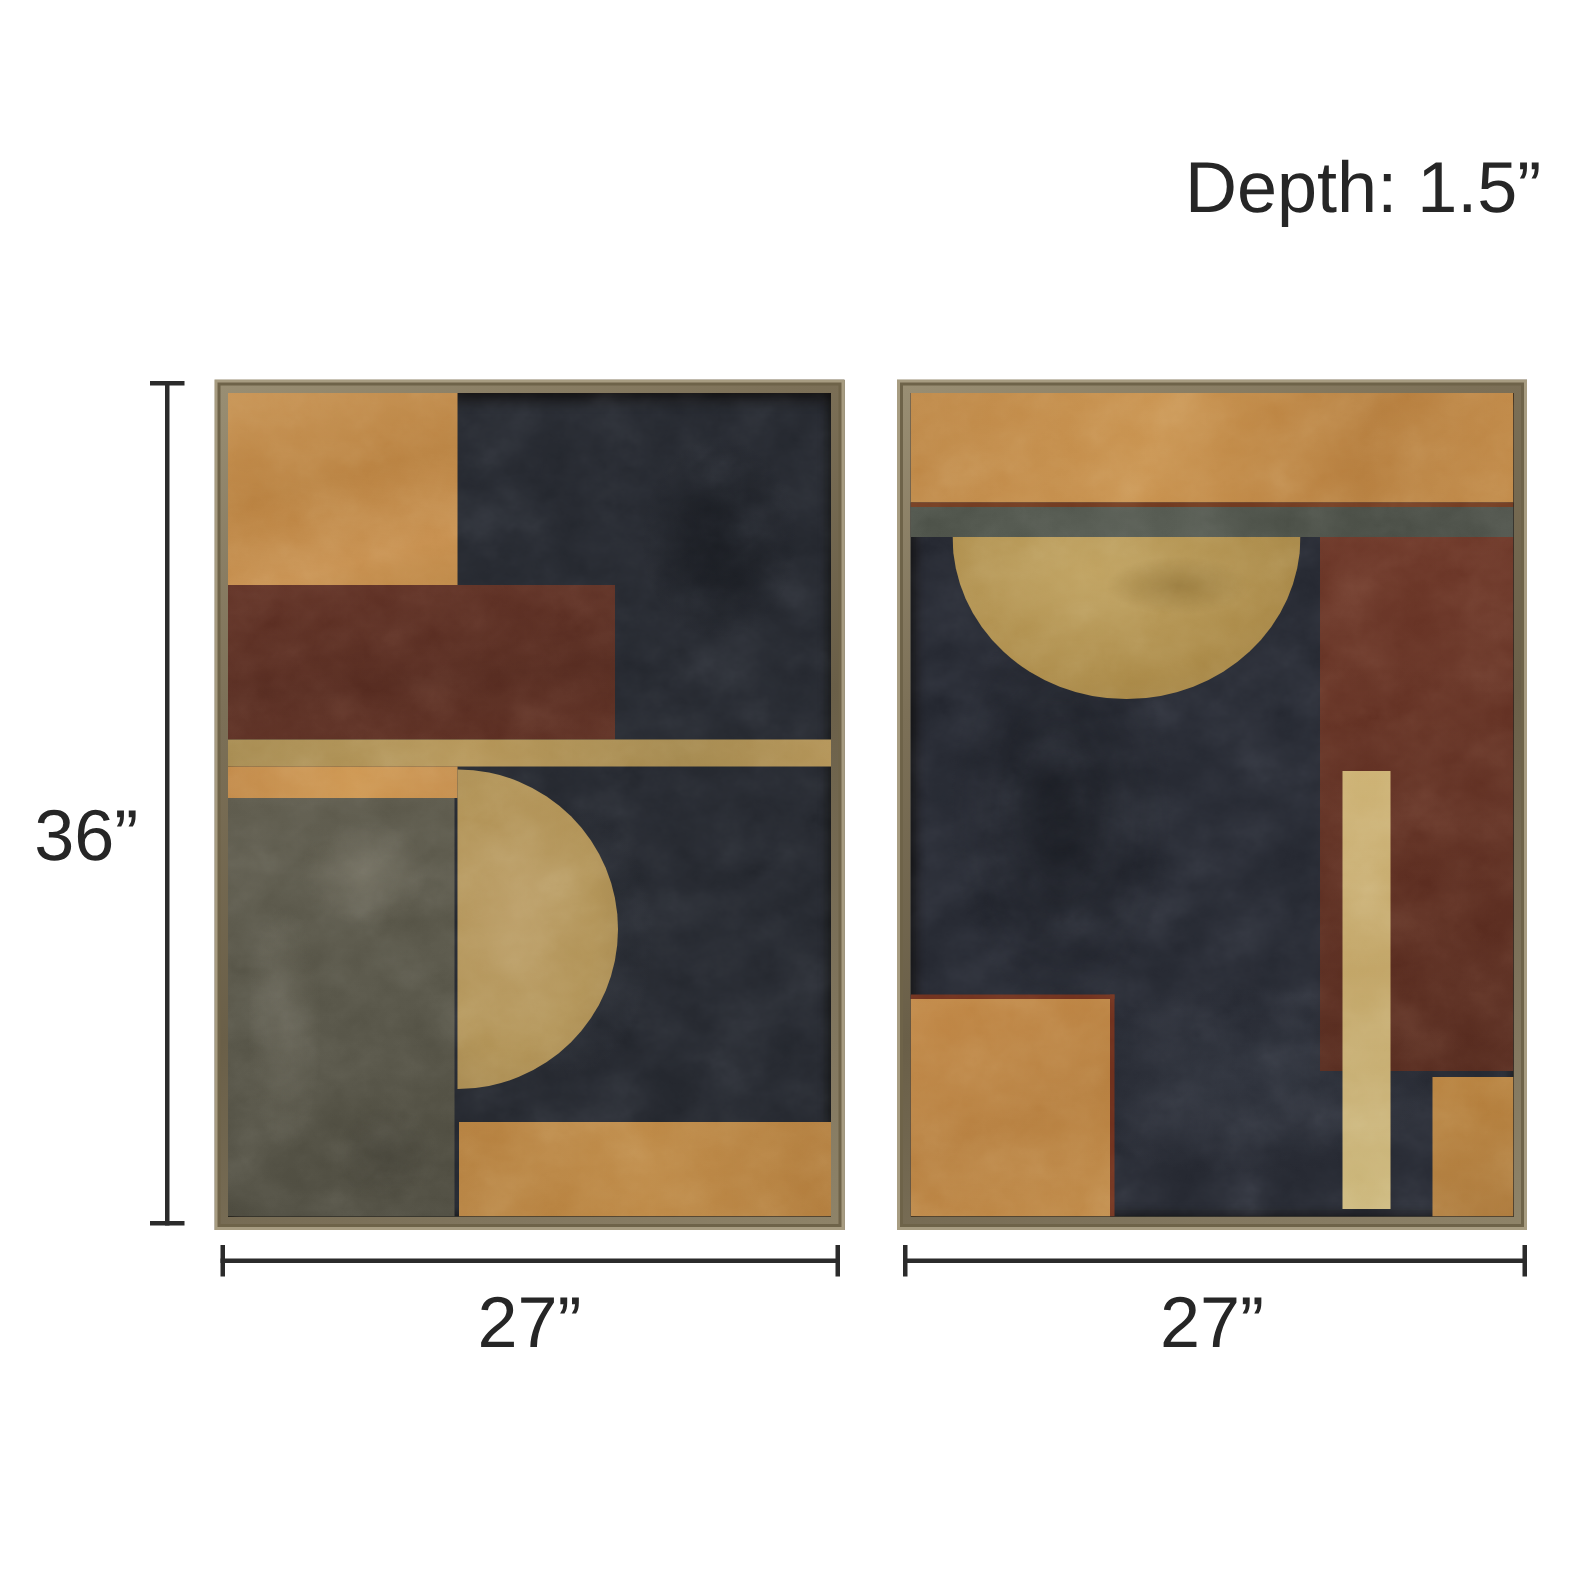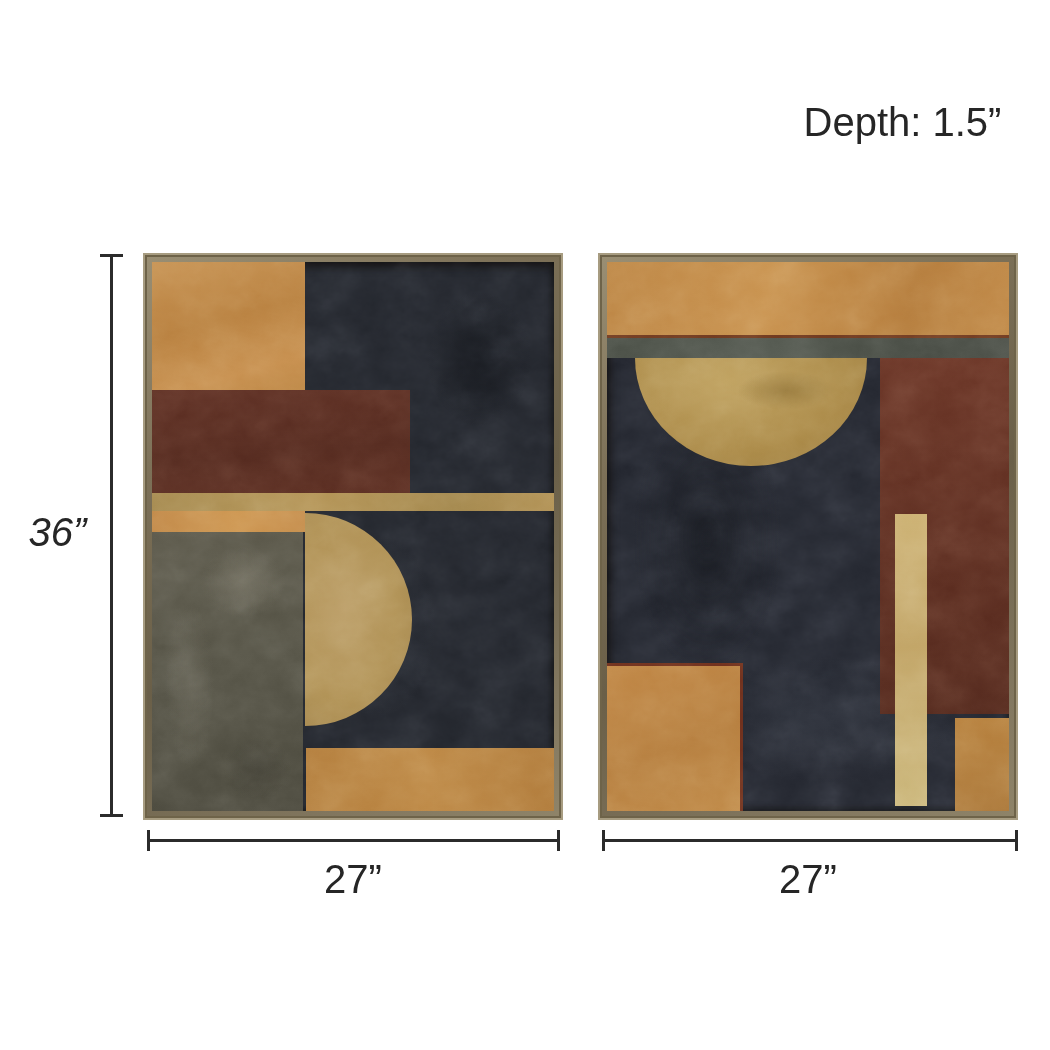--- a/index.html
+++ b/index.html
@@ -8,21 +8,21 @@
     background: #ffffff;
     font-family: "Liberation Sans", sans-serif;
   }
   .scene { position: relative; width: 1050px; height: 1050px; background: #ffffff; overflow: hidden; }
 
   
   .dim { position: absolute; background: #2b2b2b; }
   .dim-label {
     position: absolute;
     color: #262626;
-    font-size: 40px;
+    font-size: 48px;
     line-height: 1.1;
     text-align: center;
     white-space: nowrap;
   }
 
   
   .frame {
     position: absolute;
     width: 420px; height: 567px;
     box-sizing: border-box;
@@ -138,21 +138,21 @@
 </head>
 <body>
 
 <div class="scene">
 
   <div class="dim-label" style="left:790px; top:100px; width:225px;">Depth: 1.5”</div>
 
   <div class="dim" style="left:100px; top:254px; width:23px; height:3px;"></div>
   <div class="dim" style="left:110px; top:254px; width:3px; height:563px;"></div>
   <div class="dim" style="left:100px; top:814px; width:23px; height:3px;"></div>
-  <div class="dim-label" style="left:15px; top:510px; width:85px;font-style:italic;">36”</div>
+  <div class="dim-label" style="left:15px; top:532px; width:85px;">36”</div>
 
   <div class="frame frame-left">
     <div class="canvas canvas-left">
       <div class="region l-navy-shade"></div>
       <div class="region l-orange-top"></div>
       <div class="region l-maroon"></div>
       <div class="region l-gold-stripe"></div>
       <div class="region l-orange-strip"></div>
       <div class="region l-olive"></div>
       <div class="region l-gold-half-disc"></div>

